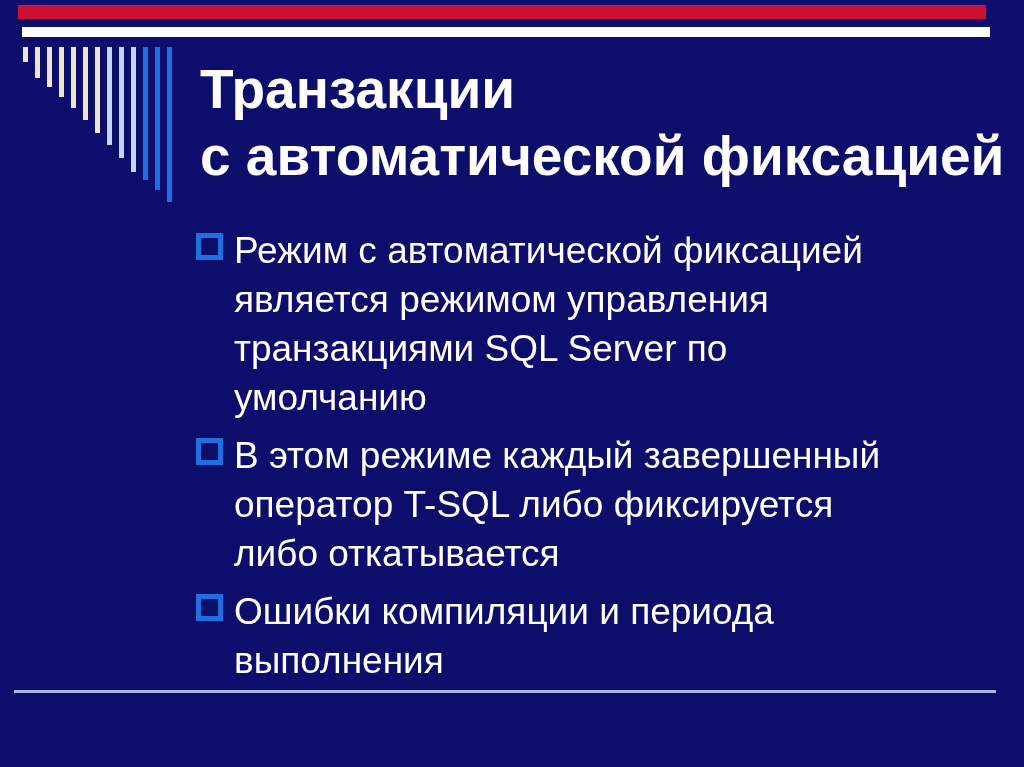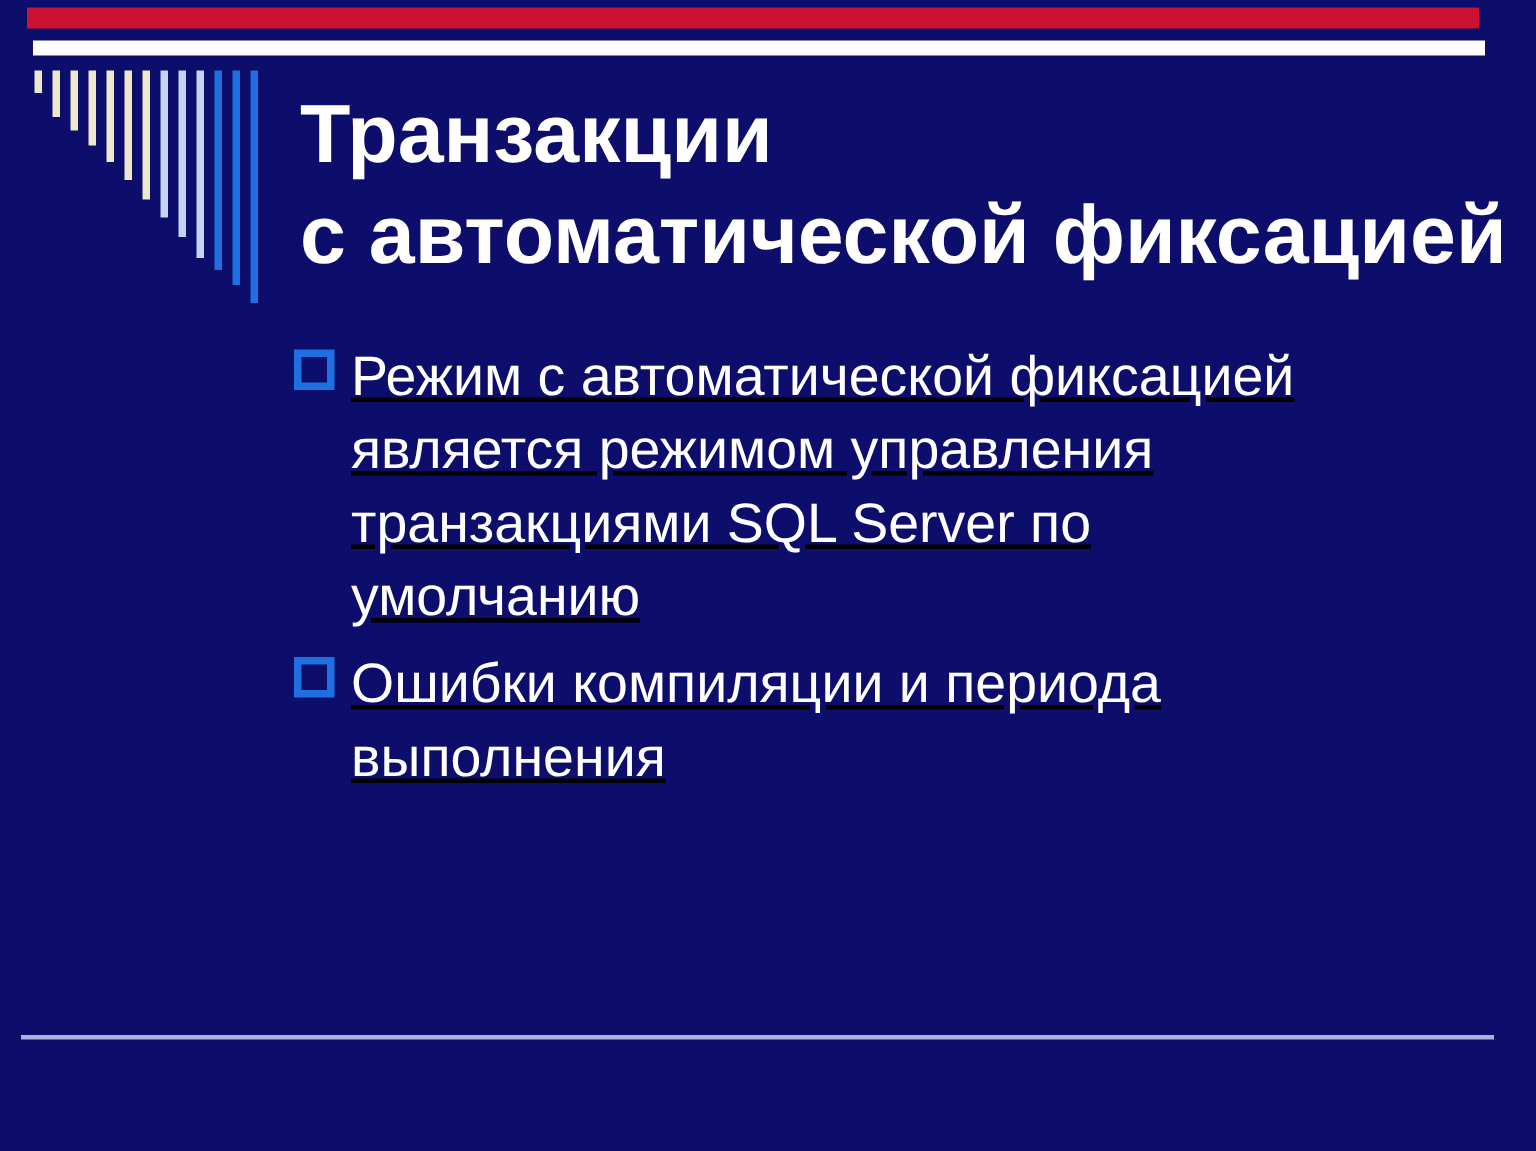--- a/index.html
+++ b/index.html
@@ -30,21 +30,21 @@
   }
   .stripe { width: 5px; }
   .title {
     position: absolute; left: 200px; top: 56px;
     color: var(--text, #ffffff);
     font-size: 55px; line-height: 67px;
     white-space: pre;
     letter-spacing: 0px;
   }
   .content {
-    position: absolute; left: 196px; top: 226px; width: 800px; text-decoration: underline;
+    position: absolute; left: 196px; top: 226px; width: 800px;
   }
   .bullet { display: flex; align-items: flex-start; margin-bottom: 9px; }
   .bullet-square {
     flex: 0 0 auto;
     width: 17px; height: 17px;
     border: 5px solid var(--bullet-square, #1e6fe0);
     margin-top: 7px; margin-right: 11px;
     background: transparent;
   }
   .bullet-text {
@@ -88,20 +88,26 @@
   <div class="content">
 
     <div class="bullet">
       <span class="bullet-square"></span>
       <span class="bullet-text">Режим с автоматической фиксацией
 является режимом управления
 транзакциями SQL Server по
 умолчанию</span>
     </div>
 
+    <div class="bullet">
+      <span class="bullet-square"></span>
+      <span class="bullet-text">В этом режиме каждый завершенный
+оператор T-SQL либо фиксируется
+либо откатывается</span>
+    </div>
 
     <div class="bullet">
       <span class="bullet-square"></span>
       <span class="bullet-text">Ошибки компиляции и периода
 выполнения</span>
     </div>
 
   </div>
 
   <div class="footer-line"></div>

